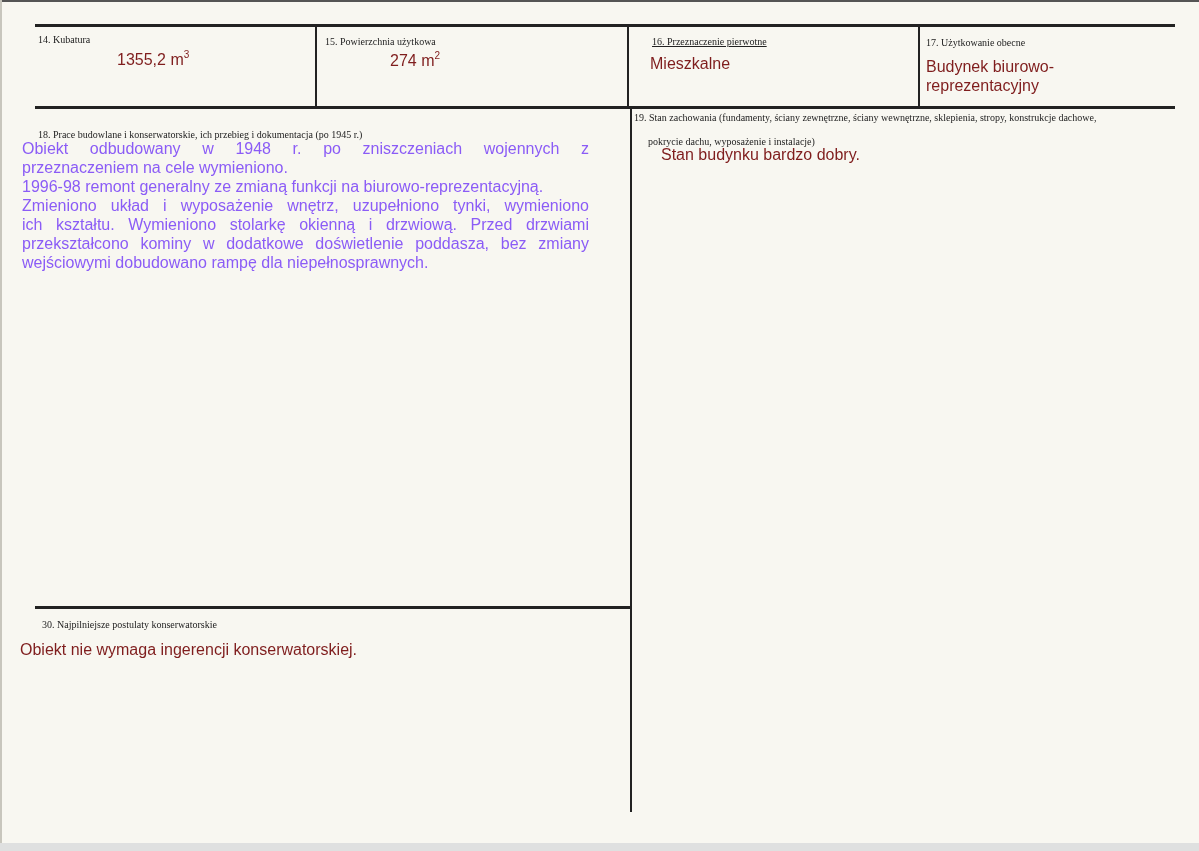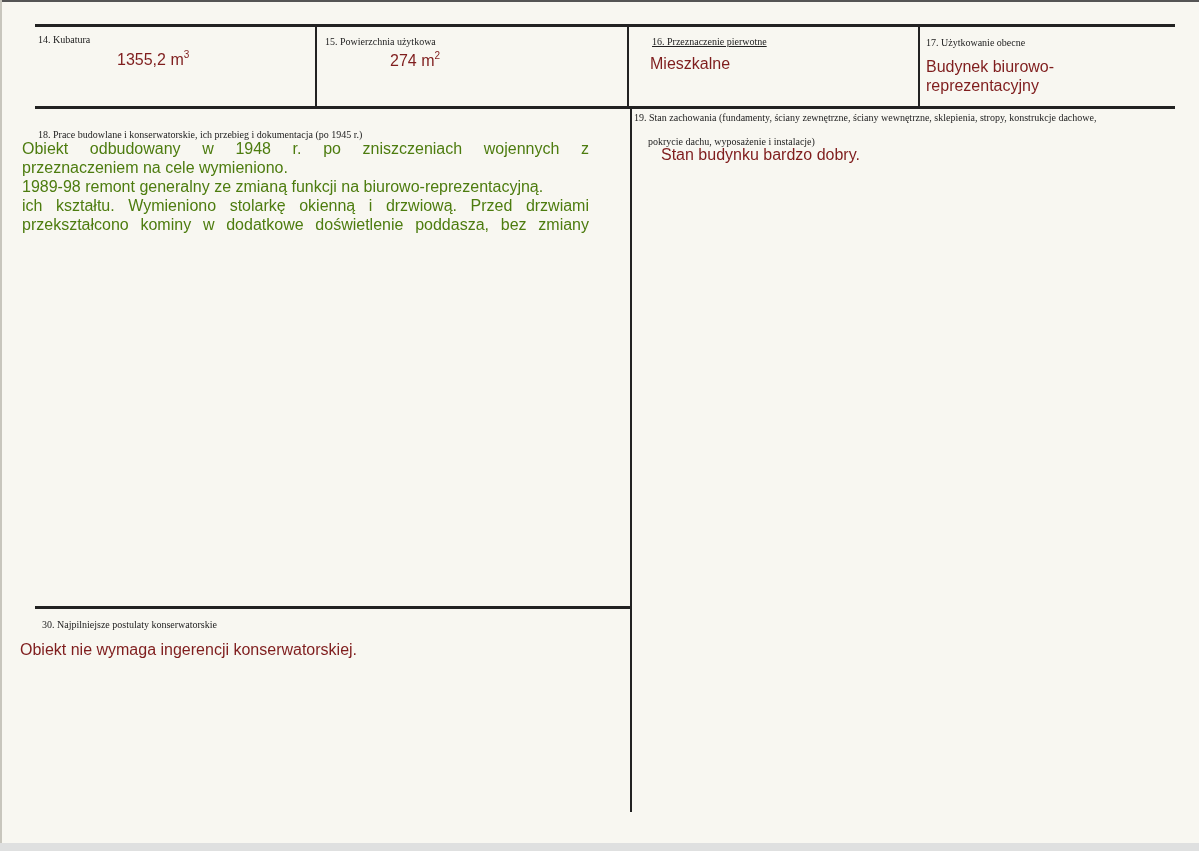--- a/index.html
+++ b/index.html
@@ -59,21 +59,21 @@
     .field-value sup {
       font-size: 10px;
       vertical-align: 7px;
       line-height: 0;
     }
     .paragraph {
       position: absolute;
       font-family: "Liberation Sans", sans-serif;
       font-size: 16px;
       line-height: 19px;
-      color: #4d7c0f;
+      color: #8b5cf6;
     }
     .paragraph .line {
       display: block;
       white-space: nowrap;
     }
     .paragraph .line.justify {
       text-align: justify;
       text-align-last: justify;
     }
   </style>
@@ -111,23 +111,25 @@
   <div class="field-label" style="left:926px; top:37px;">17. Użytkowanie obecne</div>
   <div class="field-value" style="left:926px; top:57px;">Budynek biurowo-</div>
   <div class="field-value" style="left:926px; top:76px;">reprezentacyjny</div>
 </div>
 
 <div>
   <div class="field-label" style="left:38px; top:117px;margin-top:12px;">18. Prace budowlane i konserwatorskie, ich przebieg i dokumentacja (po 1945 r.)</div>
   <div class="paragraph" style="left:22px; top:139px; width:567px;">
     <span class="line justify">Obiekt odbudowany w 1948 r. po zniszczeniach wojennych z</span>
     <span class="line">przeznaczeniem na cele wymieniono.</span>
-    <span class="line">1989-98 remont generalny ze zmianą funkcji na biurowo-reprezentacyjną.</span>
+    <span class="line">1996-98 remont generalny ze zmianą funkcji na biurowo-reprezentacyjną.</span>
+    <span class="line justify">Zmieniono układ i wyposażenie wnętrz, uzupełniono tynki, wymieniono</span>
     <span class="line justify">ich  kształtu. Wymieniono stolarkę okienną i drzwiową. Przed drzwiami</span>
     <span class="line justify">przekształcono kominy w dodatkowe doświetlenie poddasza, bez zmiany</span>
+    <span class="line">wejściowymi dobudowano rampę dla niepełnosprawnych.</span>
   </div>
 </div>
 
 <div>
   <div class="field-label" style="left:634px; top:112px;">19. Stan zachowania (fundamenty, ściany zewnętrzne, ściany wewnętrzne, sklepienia, stropy, konstrukcje dachowe,</div>
   <div class="field-label" style="left:648px; top:108px;margin-top:28px;">pokrycie dachu, wyposażenie i instalacje)</div>
   <div class="field-value" style="left:661px; top:145px;">Stan budynku bardzo dobry.</div>
 </div>
 
 <div>

